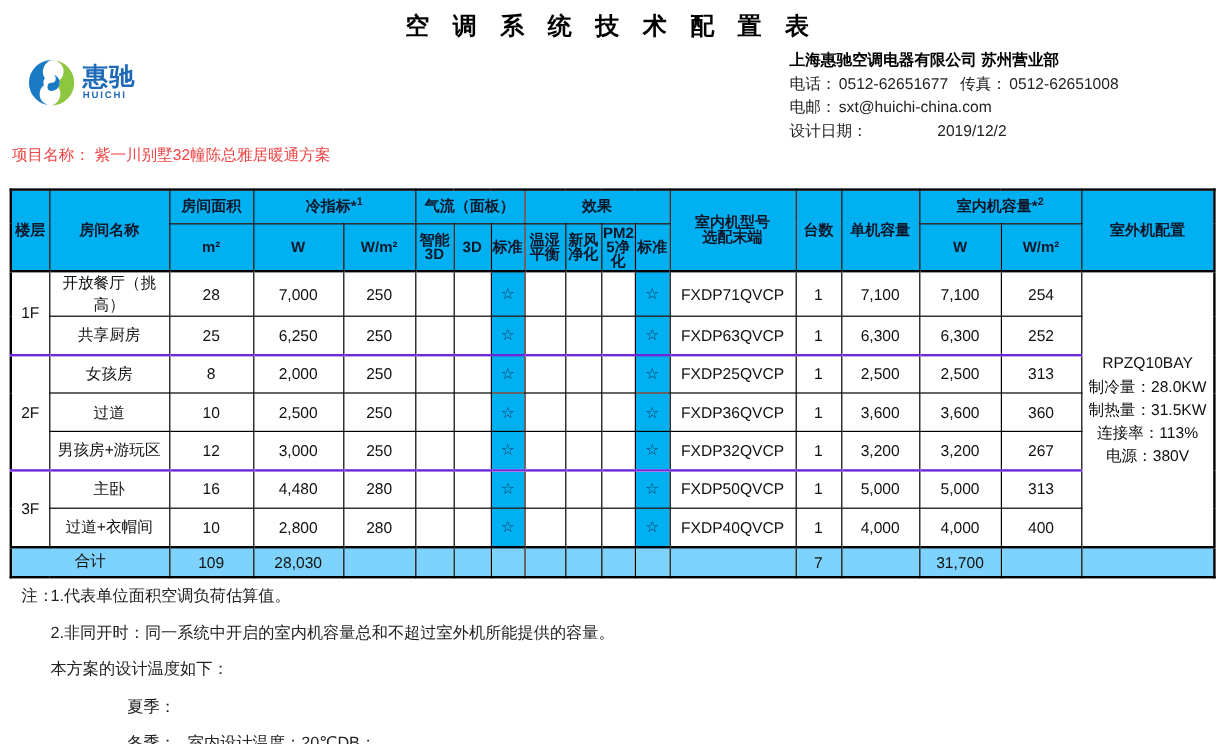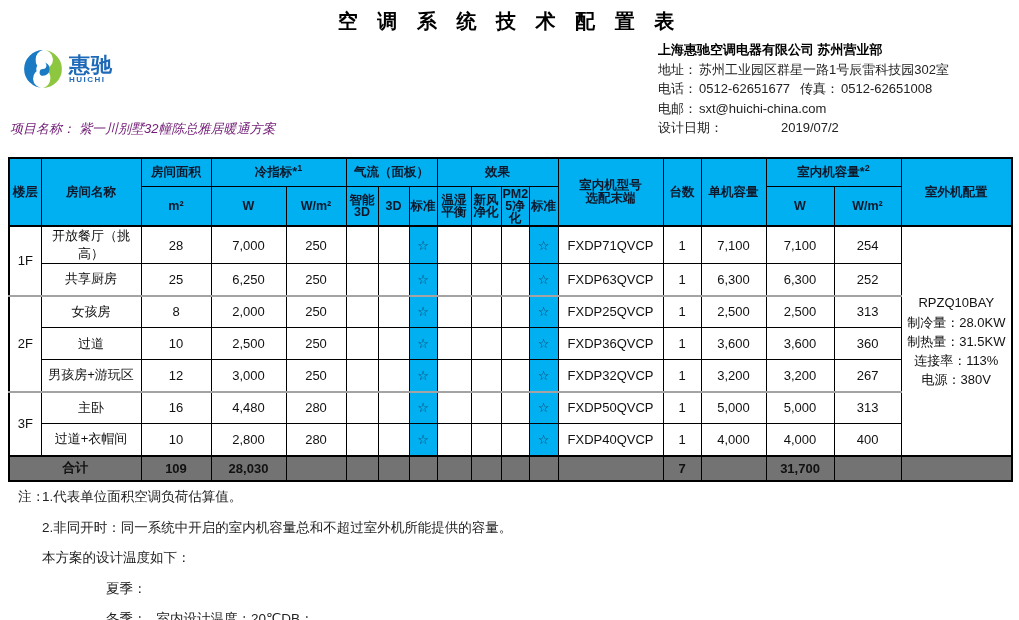--- a/index.html
+++ b/index.html
@@ -13,41 +13,41 @@
   .logo { position:absolute; left:22px; top:48px; display:flex; align-items:center; gap:5px; }
   .logo-cn { font-size:21px; font-weight:bold; color:#1f6ab8; letter-spacing:1px; line-height:20px; }
   .logo-en { font-size:8px; font-weight:bold; color:#1f6ab8; letter-spacing:1.5px; }
 
   .company { position:absolute; left:658px; top:40px; font-size:13px; line-height:19.5px; color:#222; }
   .c-name { font-weight:bold; color:#000; }
   .c-line span { margin-right:2px; }
   .fax-label { margin-left:8px; }
   .date-val { margin-left:56px; }
 
-  .project { position:absolute; left:10px; top:120px; font-size:13px; color:#701a75;font-style:italic; }
+  .project { position:absolute; left:10px; top:120px; font-size:13px; color:#ef4444; }
   .project span { margin-right:4px; }
 
   table.cfg { position:absolute; left:8px; top:157px; width:1003px; border-collapse:collapse;
     table-layout:fixed; border:2px solid #000; }
   table.cfg th, table.cfg td { border:1px solid #000; text-align:center; vertical-align:middle;
     overflow:hidden; padding:0 1px; }
   table.cfg th { background:#00B0F0; color:#0f172a; font-weight:bold; font-size:12.5px; }
   tr.h1 th { height:28px; }
   tr.h2 th { height:40px; }
   tr.h2 th { border-bottom:2px solid #000; }
   tr.h1 th[rowspan] { border-bottom:2px solid #000; }
   td { font-size:13px; color:#111; background:#fff; }
   tbody tr.datarow td { height:32px; }
   .pre { white-space:pre-line; line-height:13px; }
   .sm { font-size:10.5px; line-height:12px; }
   td.star { background:#00B0F0; color:#17375E; font-size:13px; }
-  tr.g-start td { border-top:2px solid #a3a3a3; }
+  tr.g-start td { border-top:2px solid #6d28d9; }
   td.outdoor { font-size:13px; line-height:19px; vertical-align:middle; }
   td.outdoor .ou-model { margin-bottom:1px; }
-  tr.total td { background:#737373; font-weight:bold; height:25px; border-top:2px solid #000; font-size:13px; }
+  tr.total td { background:#7dd3fc; font-weight:normal; height:25px; border-top:2px solid #000; font-size:13px; }
   sup { font-size:9px; }
 
   .notes { position:absolute; left:18px; top:488px; font-size:13.5px; color:#222; }
   .note-row { margin-bottom:12.5px; display:flex; }
   .note-label { width:24px; }
   .note-ind { margin-left:24px; }
   .temp { margin-left:88px; }
   .temp .t-label { margin-right:10px; }
 </style>
 </head>
@@ -66,30 +66,27 @@
     </svg>
     <div class="logo-text">
       <div class="logo-cn">惠驰</div>
       <div class="logo-en">HUICHI</div>
     </div>
   </div>
 
   <div class="company">
     <div class="c-name">上海惠驰空调电器有限公司 苏州营业部</div>
     <div class="c-line">
-      <span>地址：</span><span>苏州工业园区群星一路1号辰雷科技园302室</span>
-    </div>
-    <div class="c-line">
       <span>电话：</span><span>0512-62651677</span><span class="fax-label">传真：</span><span>0512-62651008</span>
     </div>
     <div class="c-line">
       <span>电邮：</span><span>sxt@huichi-china.com</span>
     </div>
     <div class="c-line">
-      <span>设计日期：</span><span class="date-val">2019/07/2</span>
+      <span>设计日期：</span><span class="date-val">2019/12/2</span>
     </div>
   </div>
 
   <div class="project">
     <span>项目名称：</span><span>紫一川别墅32幢陈总雅居暖通方案</span>
   </div>
 
   <table class="cfg">
     <colgroup>
       <col style="width:32px">

